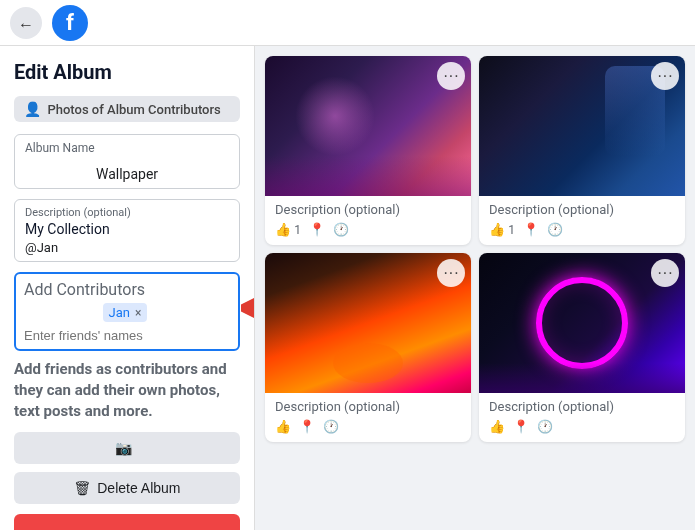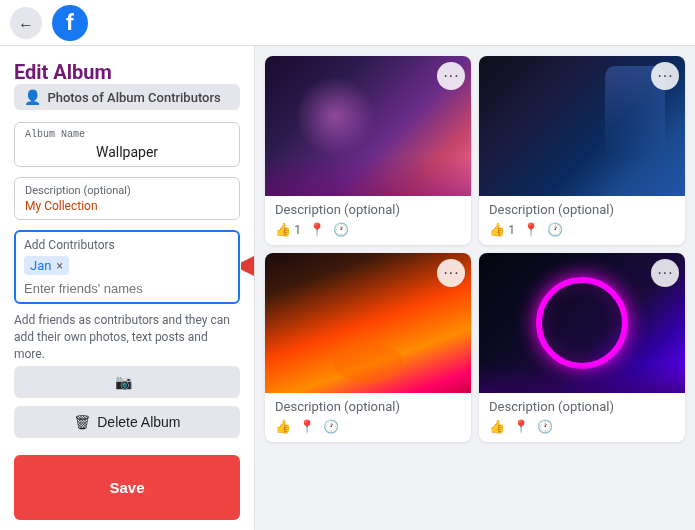--- a/index.html
+++ b/index.html
@@ -58,21 +58,22 @@
       padding: 14px 14px 0 14px;
       display: flex;
       flex-direction: column;
       overflow-y: auto;
       background: #fff;
     }
 
     .panel-title {
       font-size: 20px;
       font-weight: 700;
-      color: #701a75;
+      color: #0f172a;
+      margin-bottom: 12px;
     }
 
     .contributors-badge {
       display: inline-flex;
       align-items: center;
       background: #e4e6eb;
       border-radius: 6px;
       padding: 5px 10px;
       font-size: 13px;
       color: #444;
@@ -85,63 +86,62 @@
     }
 
     .field-group {
       border: 1px solid #ccd0d5;
       border-radius: 6px;
       padding: 6px 10px;
       margin-bottom: 10px;
       background: #fff;
     }
     .field-label {
-      font-size: 10px;
-      color: #606770;
-      margin-bottom: 4px;
-      font-family: Liberation Mono, monospace;
+      font-size: 12px;
+      color: #606770;
+      margin-bottom: 11px;
     }
     .field-value {
       font-size: 14px;
       color: #1c1e21;
       text-align: center;
     }
 
     .description-field {
       border: 1px solid #ccd0d5;
       border-radius: 6px;
       padding: 6px 10px;
       margin-bottom: 10px;
       background: #fff;
     }
     .desc-label {
       font-size: 11px;
       color: #606770;
       margin-bottom: 2px;
     }
     .desc-value {
-      font-size: 12px;
-      color: #c2410c;
+      font-size: 14px;
+      color: #0f172a;
     }
     .desc-at {
       font-size: 13px;
       color: #1c1e21;
       margin-top: 3px;
     }
 
     .add-contributors-box {
       border: 2px solid #1877f2;
       border-radius: 6px;
       padding: 6px 8px;
       margin-bottom: 8px;
       background: #fff;
       position: relative;
     }
     .add-contributors-label {
-      font-size: 12px;
+      font-size: 16px;
       color: #606770;
       margin-bottom: 4px;
     }
     .contributor-tag {
       display: inline-flex;
       align-items: center;
       background: #dce8fd;
       border-radius: 4px;
       padding: 2px 6px;
       font-size: 13px;
@@ -160,24 +160,25 @@
       border: none;
       outline: none;
       font-size: 13px;
       color: #701a75;
       width: 100%;
       background: transparent;
       margin-top: 2px;
     }
 
     .contributors-hint {
-      font-size: 12px;
-      color: #606770;
-      margin-bottom: 4px;
+      font-size: 15px;
+      color: #606770;
+      margin-bottom: 10px;
       line-height: 1.4;
+      font-weight: bold;
     }
 
     .upload-btn {
       display: flex;
       align-items: center;
       justify-content: center;
       width: 100%;
       padding: 8px;
       background: #e4e6eb;
       border: none;
@@ -394,25 +395,26 @@
     </div>
 
     <div class="field-group">
       <div class="field-label">Album Name</div>
       <div class="field-value">Wallpaper</div>
     </div>
 
     <div class="description-field">
       <div class="desc-label">Description (optional)</div>
       <div class="desc-value">My Collection</div>
+      <div class="desc-at">@Jan</div>
     </div>
 
     <div class="add-contributors-box" style="position:relative;">
       <div class="add-contributors-label">Add Contributors</div>
-      <div style="display:flex; align-items:center; flex-wrap:wrap;">
+      <div style="display:flex; align-items:center; flex-wrap:wrap;flex-direction:column;">
         <div class="contributor-tag">
           <span>Jan</span>
           <span class="x-btn">×</span>
         </div>
         <input class="friends-input" type="text" placeholder="Enter friends' names" style="">
       </div>
 
       <div style="position:absolute; right:-58px; top:20px; pointer-events:none;">
         <svg width="55" height="28" viewBox="0 0 55 28">
           <defs>

